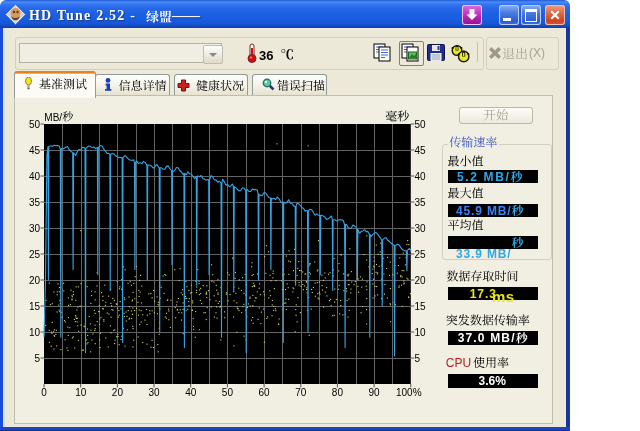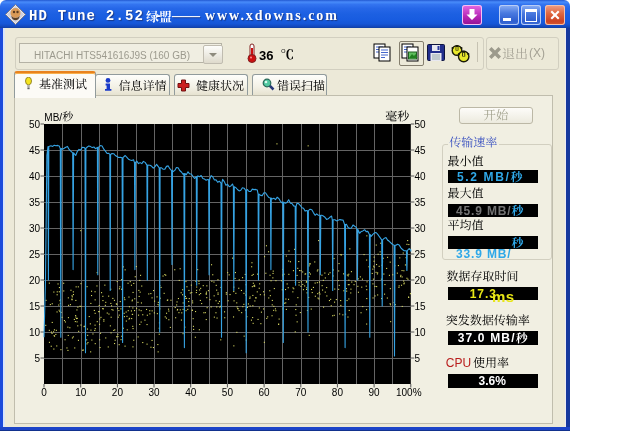--- a/index.html
+++ b/index.html
@@ -31,42 +31,40 @@
  <div class="abs" id="botborder"></div>
 
  <svg class="abs" style="left:5px;top:4px" width="21" height="21" viewBox="0 0 21 21">
    <polygon points="10.5,0.5 20.5,10.5 10.5,20.5 0.5,10.5" fill="#e8e8f0" stroke="#7a7a88" stroke-width="1"></polygon>
    <polygon points="10.5,2 19,10.5 10.5,19 2,10.5" fill="#d0d0dc"></polygon>
    <circle cx="10.5" cy="9" r="5" fill="#d99a58"></circle>
    <path d="M6 12 q4.5 4 9 0 l-1.5 3 q-3 2.5 -6 0 Z" fill="#5a4028"></path>
    <circle cx="9" cy="8" r="1.2" fill="#5a3a20"></circle>
       <circle cx="12.5" cy="8" r="1.2" fill="#5a3a20"></circle>
  </svg>
- <div class="abs" style="left:29px;top:8px;font-family:Liberation Mono, monospace;font-weight:bold;font-size:14px;color:#fff;letter-spacing:1.2px;text-shadow:1px 1px 1px #1a3a8a;">HD Tune 2.52 -</div>
+ <div class="abs" style="left:29px;top:8px;font-family:Liberation Serif, serif;font-weight:bold;font-size:14px;color:#fff;letter-spacing:1.2px;text-shadow:1px 1px 1px #1a3a8a;">HD Tune 2.52 -</div>
  <div class="abs" style="left:172px;top:8px;font-family:'Liberation Serif',serif;font-weight:bold;font-size:14px;color:#fff;letter-spacing:0;text-shadow:1px 1px 1px #1a3a8a;">——</div>
- <div class="abs" style="left:205px;top:8px;font-family:'Liberation Serif',serif;font-weight:bold;font-size:14px;color:#fff;letter-spacing:1.95px;text-shadow:1px 1px 1px #1a3a8a;">www.xdowns.com</div>
  <div class="tbtn" style="left:462px;background:linear-gradient(180deg,#e46ae4,#b424b4 60%,#921292);box-shadow:inset 0 0 0 1px #f4c0f4;">
    <svg width="20" height="20">
         <path d="M10 15 L4.5 9.5 H7.5 V4 H12.5 V9.5 H15.5 Z" fill="#fff"></path>
       </svg></div>
  <div class="tbtn" style="left:499px;background:linear-gradient(180deg,#8db0f4 0%,#4a7ae0 40%,#2e5ecf 80%,#3e6ed8 100%);box-shadow:inset 0 0 0 1px #b9cdf6;">
    <div style="position:absolute;left:4px;top:13px;width:8px;height:3px;background:#fff;"></div>
     </div>
  <div class="tbtn" style="left:521px;background:linear-gradient(180deg,#8db0f4 0%,#4a7ae0 40%,#2e5ecf 80%,#3e6ed8 100%);box-shadow:inset 0 0 0 1px #b9cdf6;">
    <div style="position:absolute;left:4px;top:4px;width:10px;height:9px;border:1px solid #fff;border-top:3px solid #fff;"></div>
     </div>
  <div class="tbtn" style="left:545px;background:linear-gradient(180deg,#f0a088 0%,#e06a42 40%,#cc4424 80%,#d85830 100%);box-shadow:inset 0 0 0 1px #f4c0aa;">
    <svg width="20" height="20">
         <path d="M5.5 7 L7 5.5 L10 8.5 L13 5.5 L14.5 7 L11.5 10 L14.5 13 L13 14.5 L10 11.5 L7 14.5 L5.5 13 L8.5 10 Z" fill="#fff"></path>
       </svg></div>
 
  <div class="panel" style="left:15px;top:37px;width:467px;height:31px;"></div>
  <div class="panel" style="left:486px;top:37px;width:71px;height:31px;"></div>
  <div class="abs" id="combo"></div>
- <div class="abs" id="combotext">HITACHI HTS541616J9S (160 GB)</div>
  <div class="abs" style="left:203px;top:45px;width:18px;height:17px;border:1px solid #c0bcb0;border-radius:2px;background:linear-gradient(180deg,#fdfdfb,#dedacc);">
    <svg width="18" height="17">
         <path d="M5 7 L9 11 L13 7 Z" fill="#8e8b7e"></path>
       </svg></div>
 
  <svg class="abs" style="left:246px;top:43px" width="12" height="20">
    <rect x="4" y="1" width="4" height="13" rx="2" fill="#fff" stroke="#802020" stroke-width="1"></rect>
    <rect x="5" y="5" width="2" height="9" fill="#cc1010"></rect>
    <circle cx="6" cy="15.5" r="4" fill="#cc1010" stroke="#802020" stroke-width="1"></circle>
    <circle cx="5" cy="14.5" r="1" fill="#ff9090"></circle>
@@ -141,21 +139,21 @@
  <div class="abs" id="groupbox"></div>
  <div class="abs" id="gbtitle"></div>
 
  <div class="blackbox" style="left:447.5px;top:170px;"></div>
  <div class="blackbox" style="left:447.5px;top:204px;"></div>
  <div class="blackbox" style="left:447.5px;top:236px;"></div>
  <div class="blackbox" style="left:448px;top:286.5px;"></div>
  <div class="blackbox" style="left:448px;top:331px;width:90px;height:13.5px;"></div>
  <div class="blackbox" style="left:448px;top:374px;width:90px;height:13.5px;"></div>
  <div class="val" style="left:457px;top:170.2px;color:#2FA8E8;letter-spacing:1.65px;">5.2 MB/</div>
- <div class="val" style="left:456px;top:203.8px;color:#737373;letter-spacing:.85px;">45.9 MB/</div>
+ <div class="val" style="left:456px;top:203.8px;color:#3b82f6;letter-spacing:.85px;">45.9 MB/</div>
  <div class="val" style="left:456px;top:236px;color:#2FA8E8;letter-spacing:.85px;margin-top:11px;">33.9 MB/</div>
  <div class="val" style="left:469.7px;top:286.8px;color:#e8e616;">17.3</div>
  <div class="val" style="left:492px;top:287.6px;color:#e8e616;font-size:15px;letter-spacing:.5px;">ms</div>
  <div class="val" style="left:457.7px;top:331.4px;color:#fff;letter-spacing:1.16px;">37.0 MB/</div>
  <div class="val" style="left:478.6px;top:374.2px;color:#fff;letter-spacing:0;">3.6%</div>
  <div class="abs" style="left:445.8px;top:356px;font-size:12px;color:#b91c1c;">CPU</div>
 
  <svg class="abs" style="left:0;top:0" width="640" height="431">
   <rect x="44" y="124" width="366.8" height="260" fill="#000"></rect>
   <path d="M62.5 124.0V384.0M81.5 124.0V384.0M99.5 124.0V384.0M117.5 124.0V384.0M136.5 124.0V384.0M154.5 124.0V384.0M172.5 124.0V384.0M191.5 124.0V384.0M209.5 124.0V384.0M227.5 124.0V384.0M246.5 124.0V384.0M264.5 124.0V384.0M282.5 124.0V384.0M301.5 124.0V384.0M319.5 124.0V384.0M337.5 124.0V384.0M356.5 124.0V384.0M374.5 124.0V384.0M392.5 124.0V384.0M44.0 150.5H410.8M44.0 176.5H410.8M44.0 202.5H410.8M44.0 228.5H410.8M44.0 254.5H410.8M44.0 280.5H410.8M44.0 306.5H410.8M44.0 332.5H410.8M44.0 358.5H410.8" stroke="#646464" stroke-width="1" fill="none"></path>

